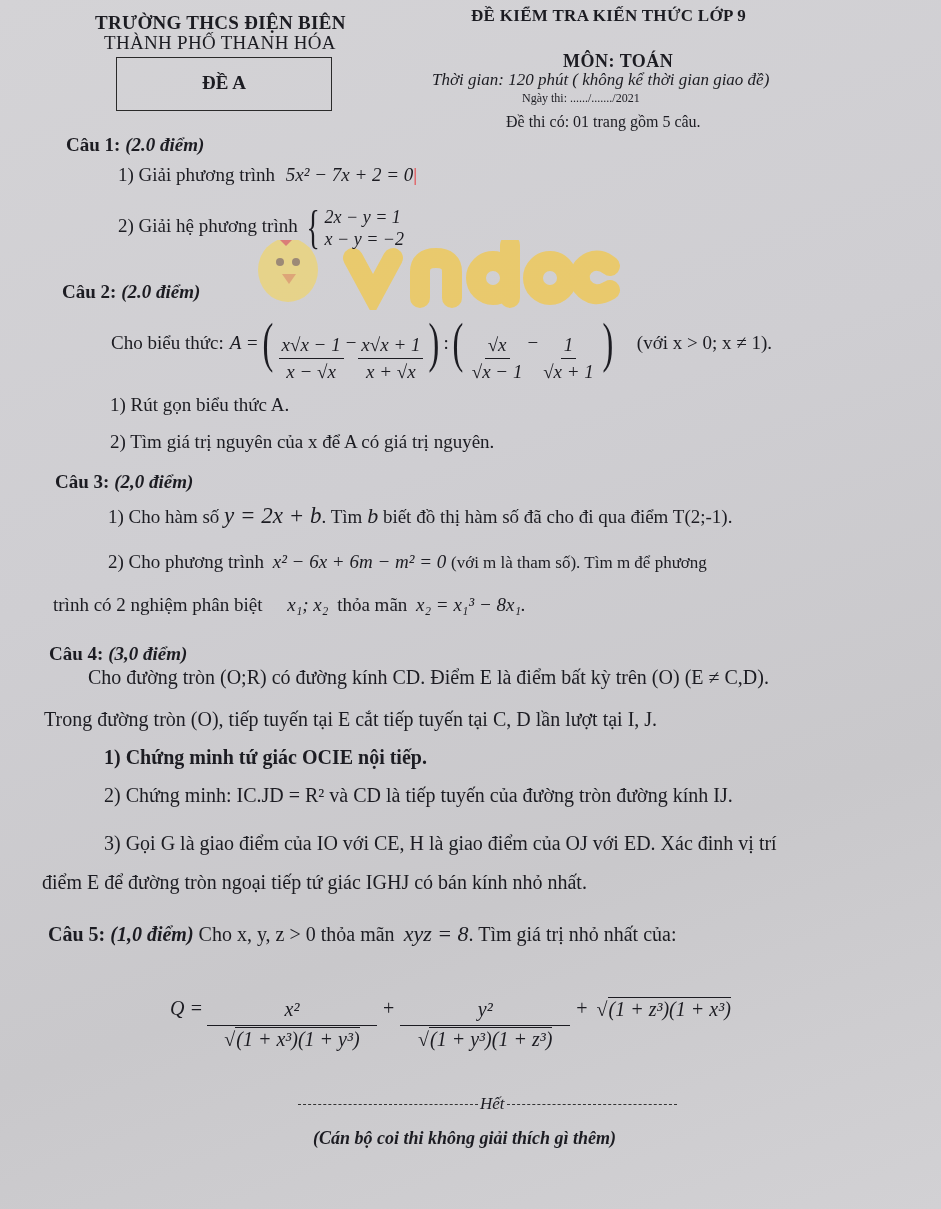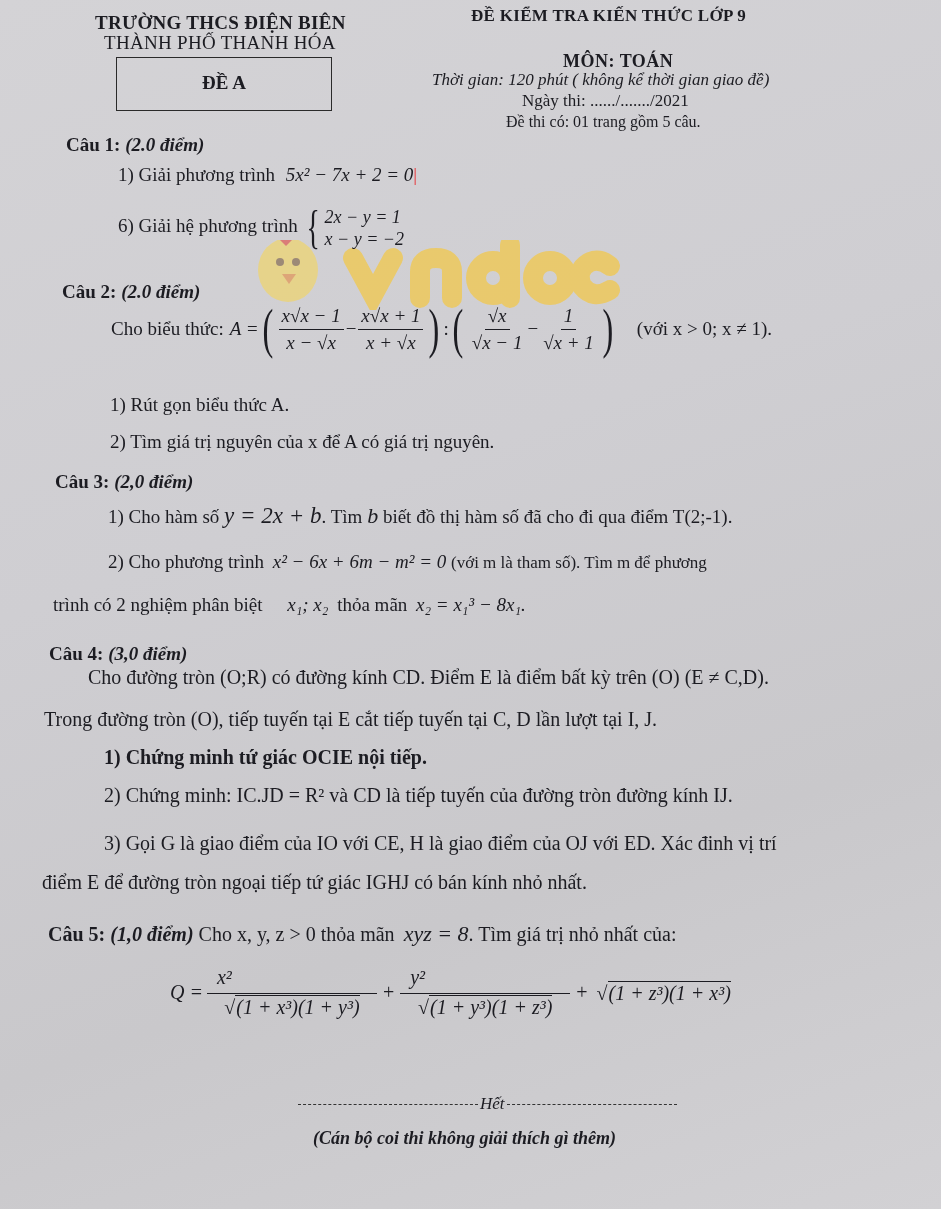--- a/index.html
+++ b/index.html
@@ -13,42 +13,42 @@
   .abs { position: absolute; white-space: nowrap; }
   .b { font-weight: bold; }
   .i { font-style: italic; }
   .school { font-size: 19px; letter-spacing: 0.3px; }
   .box { position: absolute; left: 116px; top: 57px; width: 214px; height: 52px; border: 1.5px solid #2a2a2a; }
   .box span { position: absolute; left: 0; right: 0; top: 14px; text-align: center; font-weight: bold; font-size: 19px; }
   .q { font-size: 19px; }
   .t { font-size: 19px; }
   .m { font-style: italic; font-family: "Liberation Serif", serif; }
   .frac { display: inline-flex; flex-direction: column; align-items: center; vertical-align: middle; margin: 0 2px; }
-  .frac .num { border-bottom: 1.2px solid #1c1c22; padding: 0 3px 2px; text-align: left; }
+  .frac .num { border-bottom: 1.2px solid #1c1c22; padding: 0 3px 2px; text-align: center; margin-top: 32px; }
   .frac .den { padding: 2px 3px 0; text-align: center; }
   .sqrt { border-top: 1.2px solid #1c1c22; padding-left: 1px; }
   .paren { font-size: 54px; font-weight: 100; vertical-align: middle; line-height: 1; transform: scaleX(0.6); display: inline-block; }
   .brace { font-size: 46px; vertical-align: middle; display: inline-block; transform: scaleX(0.6); line-height: 1; }
   .system { display: inline-flex; flex-direction: column; vertical-align: middle; font-style: italic; font-size: 18px; line-height: 22px; }
   .watermark { position: absolute; left: 248px; top: 240px; width: 380px; height: 70px; pointer-events: none; }
   .red { color: #e8353a; }
 </style>
 </head>
 <body>
 
 <div class="abs school b" style="left:95px; top:12px;">TRƯỜNG THCS ĐIỆN BIÊN</div>
 <div class="abs school" style="left:104px; top:32px;">THÀNH PHỐ THANH HÓA</div>
 <div class="box">
   <span>ĐỀ A</span>
 </div>
 
 <div class="abs b" style="left:471px; top:6px; font-size:17px; letter-spacing:0.3px;">ĐỀ KIỂM TRA KIẾN THỨC LỚP 9</div>
 <div class="abs b" style="left:563px; top:51px; font-size:18px; letter-spacing:0.5px;">MÔN:  TOÁN</div>
 <div class="abs i" style="left:432px; top:70px; font-size:17px;">Thời gian: 120 phút ( không kể thời gian giao đề)</div>
-<div class="abs" style="left:522px; top:91px; font-size:17px;">Ngày thi: ....../......./2021</div>
+<div class="abs" style="left:522px; top:91px; font-size:12px;">Ngày thi: ....../......./2021</div>
 <div class="abs" style="left:506px; top:113px; font-size:16px;">Đề thi có: 01 trang gồm 5 câu.</div>
 
 <svg class="watermark" viewBox="0 0 380 70">
   <g fill="none" stroke="#f2c84b" stroke-width="20" stroke-linecap="round" opacity="0.75">
     <path d="M105 18 L125 55 L145 18"></path>
     <path d="M172 58 L172 32 Q172 18 188 18 Q204 18 204 32 L204 58"></path>
     <circle cx="245" cy="38" r="17"></circle>
     <path d="M262 5 L262 58"></path>
     <circle cx="302" cy="38" r="17"></circle>
     <path d="M362 26 Q352 18 342 22 Q327 30 334 46 Q345 60 362 50"></path>
@@ -64,21 +64,21 @@
 
 <div class="abs q" style="left:66px; top:134px;">
   <span class="b">Câu 1:</span>
   <span class="b i">(2.0 điểm)</span>
 </div>
 <div class="abs t" style="left:118px; top:164px;">
   <span>1) Giải phương trình</span>
   <span class="m" style="margin-left:6px;">5x² − 7x + 2 = 0</span><span class="red">|</span>
 </div>
 <div class="abs t" style="left:118px; top:205px;">
-  <span>6) Giải hệ phương trình</span>
+  <span>2) Giải hệ phương trình</span>
   <span class="brace">{</span><span class="system">
     <span>2x − y = 1</span>
     <span>x − y = −2</span>
   </span>
 </div>
 
 <div class="abs q" style="left:62px; top:281px;">
   <span class="b">Câu 2:</span>
   <span class="b i">(2.0 điểm)</span>
 </div>

